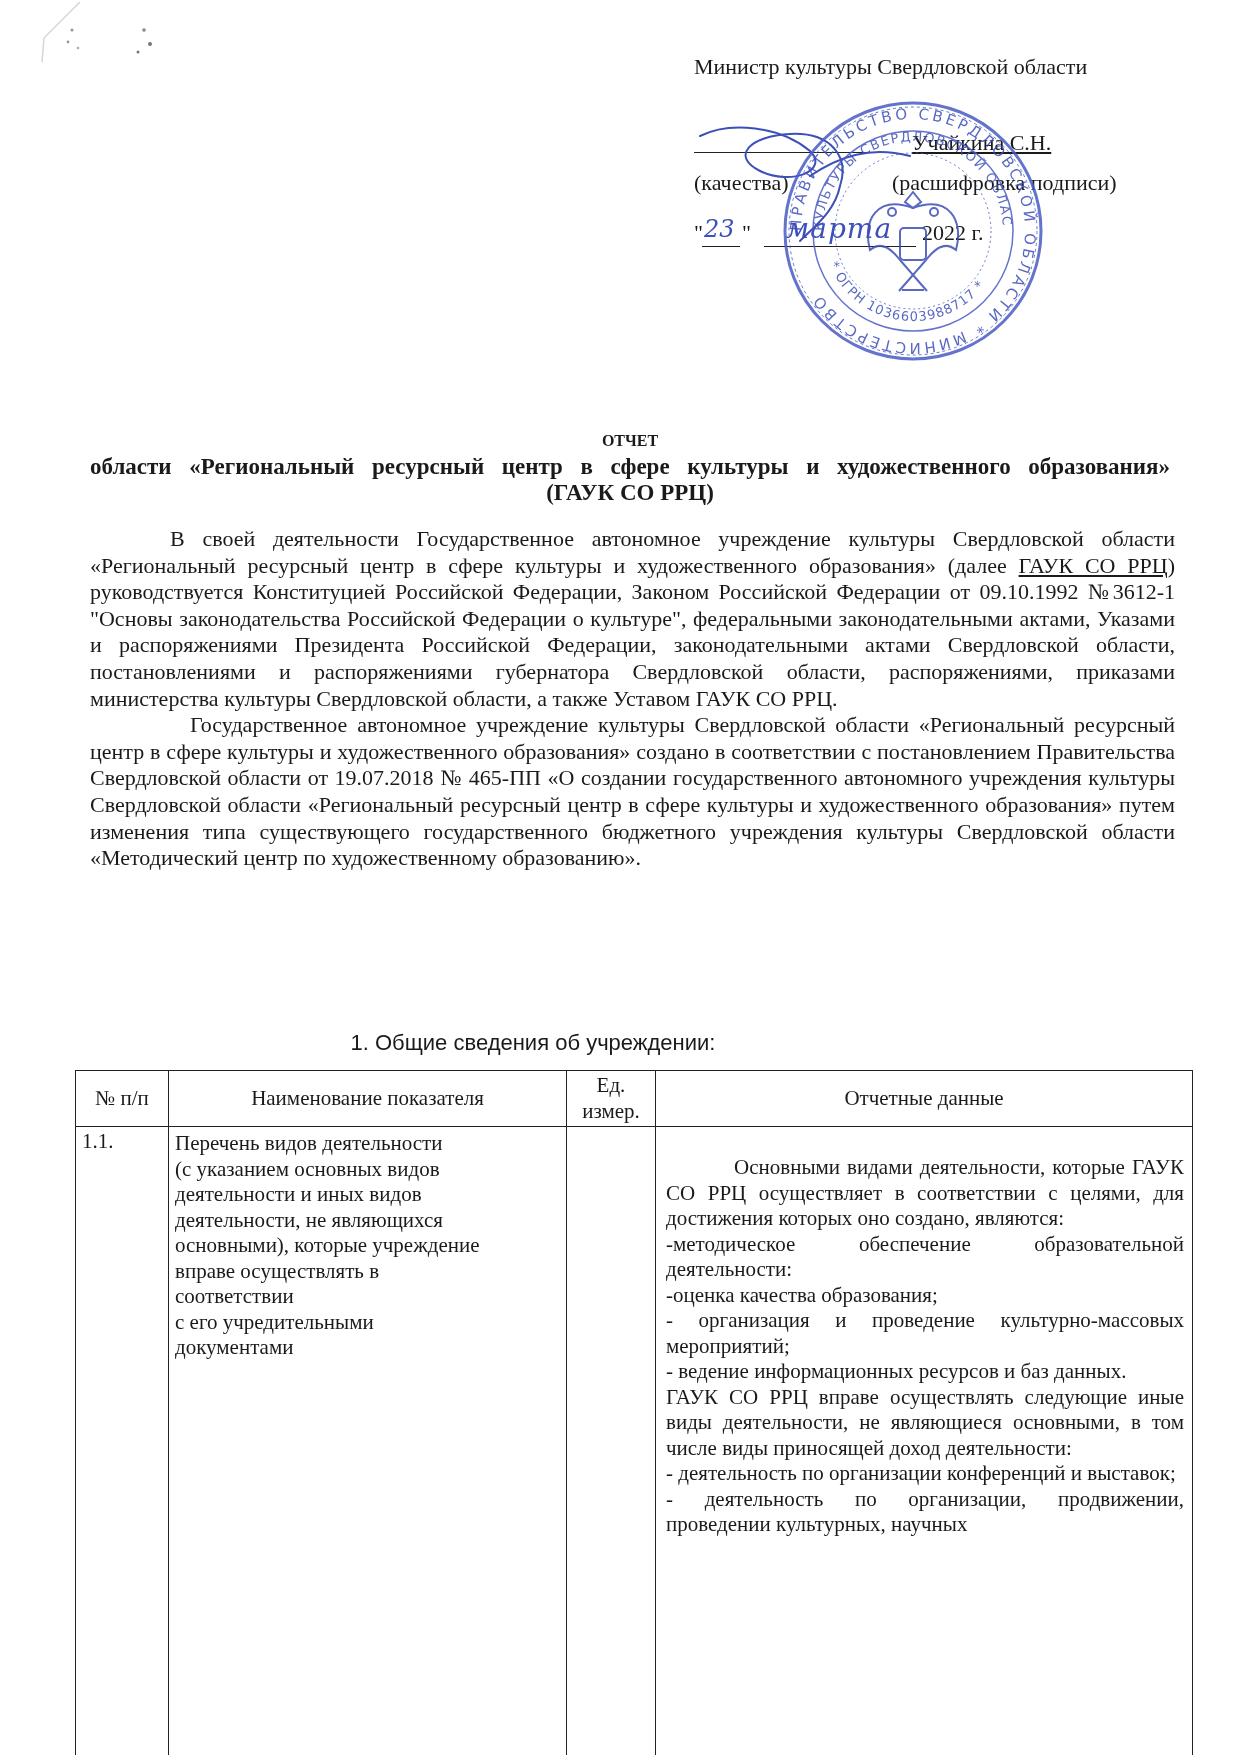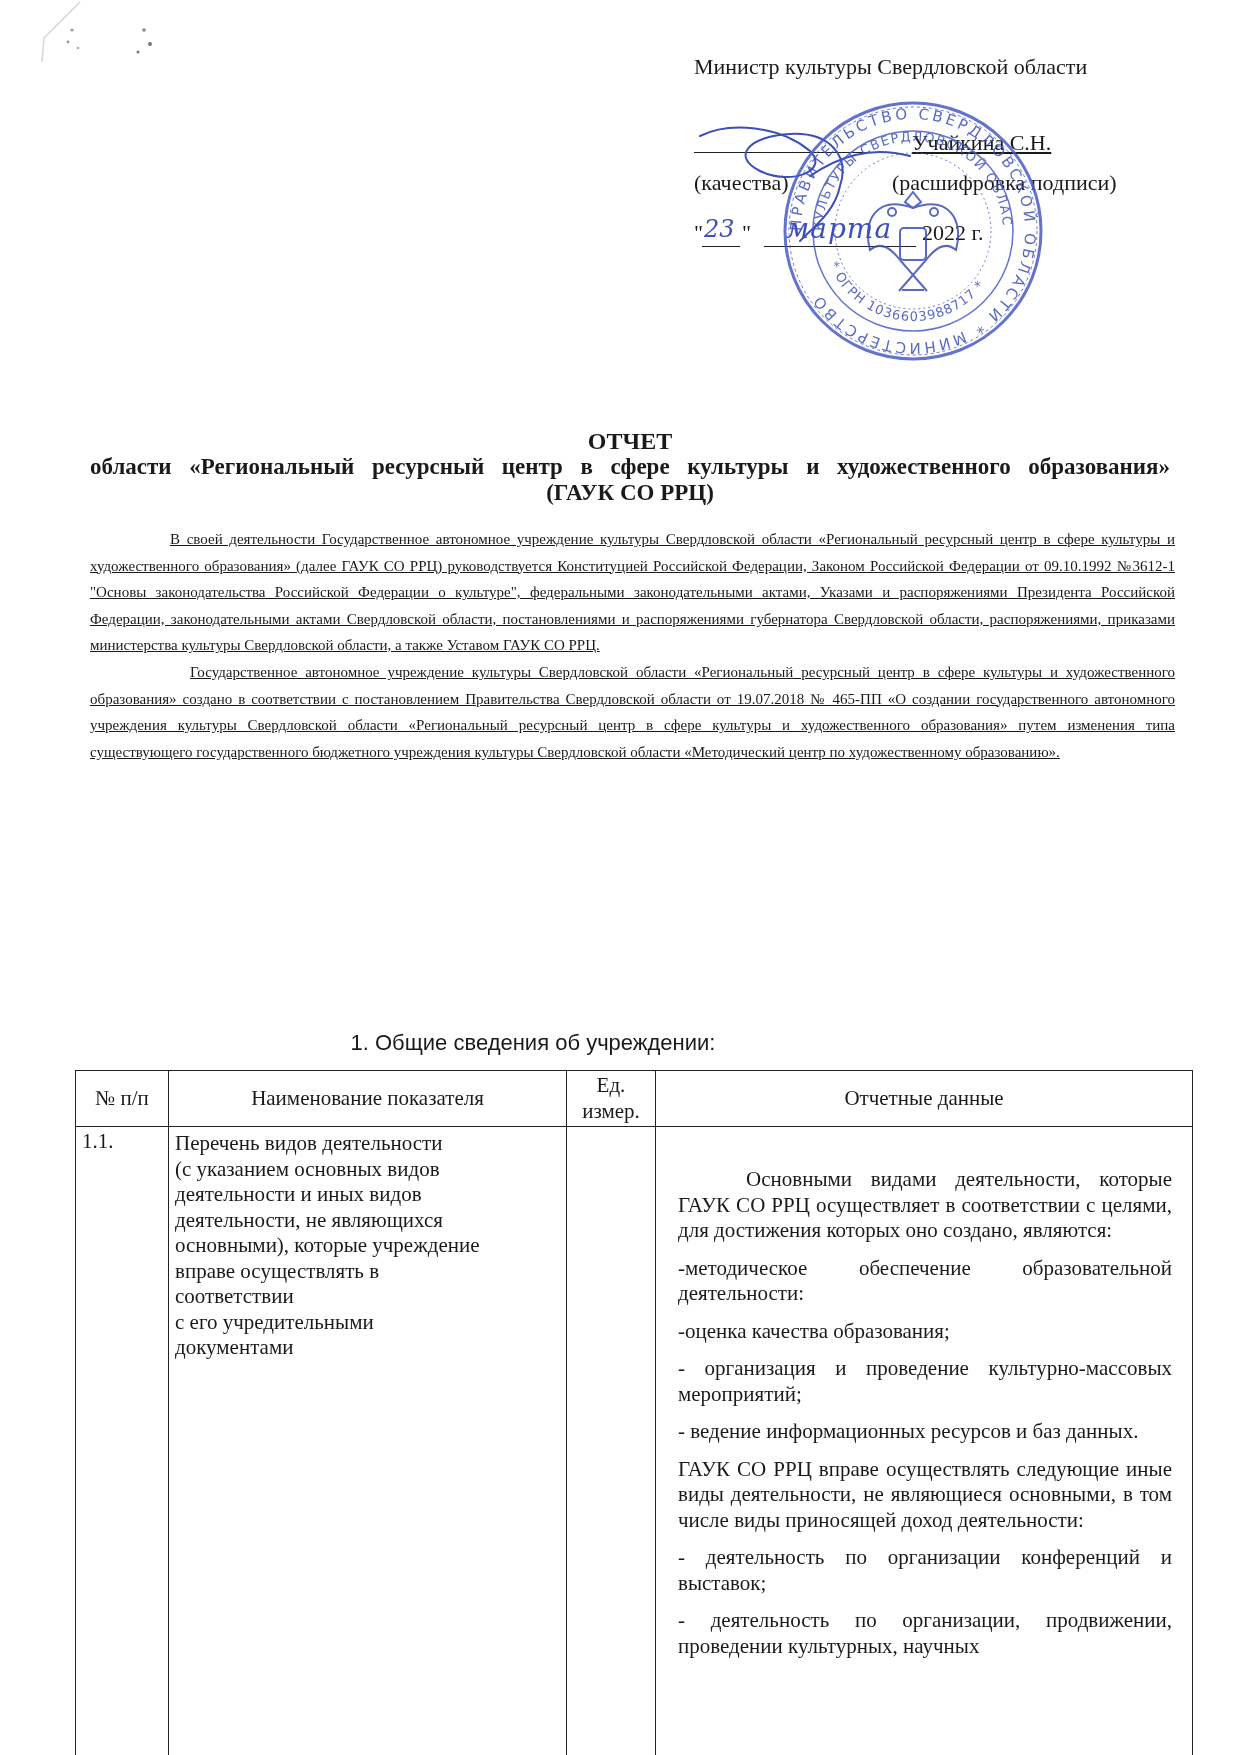--- a/index.html
+++ b/index.html
@@ -28,42 +28,42 @@
     .approval .day-line { position: absolute; left: 8px; top: 28px; width: 38px; border-bottom: 1.5px solid #222; }
     .approval .month { position: absolute; left: 92px; top: -4px; font-family: "DejaVu Serif", serif; font-style: italic; color: #3d4fb8; font-size: 28px; letter-spacing: 1px; }
     .approval .month-line { position: absolute; left: 70px; top: 28px; width: 152px; border-bottom: 1.5px solid #222; }
     .approval .year { position: absolute; left: 228px; top: 0; }
 
     .signature { position: absolute; left: 690px; top: 116px; width: 230px; height: 150px; pointer-events: none; }
     .stamp { position: absolute; left: 782px; top: 100px; width: 262px; height: 262px; pointer-events: none; opacity: 0.85; }
 
     
     .title { position: absolute; left: 90px; top: 428px; width: 1080px; text-align: center; font-weight: bold; font-size: 23px; line-height: 26px; }
-    .title .t1 { font-size: 24px; }
+    .title .t1 { font-size: 16px; }
     .title .t2 { text-align: justify; text-align-last: justify; padding-left: 54px; }
     .title .t3 { text-align: justify; text-align-last: justify; }
 
     
-    .body-text { position: absolute; left: 90px; top: 526px; width: 1085px; font-size: 15px; line-height: 26.6px; text-align: justify; text-decoration: underline; }
+    .body-text { position: absolute; left: 90px; top: 526px; width: 1085px; font-size: 22px; line-height: 26.6px; text-align: justify; }
     .body-text p { margin: 0; text-indent: 80px; }
     .body-text p + p { text-indent: 100px; }
     .underline { text-decoration: underline; }
 
     
     .section-heading { position: absolute; left: 0; width: 1066px; top: 1030px; text-align: center; font-size: 22px; font-family: "Liberation Sans", "DejaVu Sans", sans-serif; }
 
     
     .report-table { position: absolute; left: 75px; top: 1070px; width: 1118px; border-collapse: collapse; font-size: 21px; line-height: 25.5px; }
     .report-table th, .report-table td { border: 1.5px solid #222; vertical-align: top; padding: 2px 6px; }
     .report-table th { font-weight: normal; vertical-align: middle; text-align: center; }
     .report-table .c-num { width: 80px; }
     .report-table .c-name { width: 385px; }
     .report-table .c-unit { width: 76px; }
     .report-table td.data { text-align: justify; padding: 28px 8px 0 10px; }
-    .report-table td.data p { margin: 12px; }
+    .report-table td.data p { margin: 0; }
     .report-table td.data p.indent { text-indent: 68px; }
     .report-table td.name { padding-top: 4px; }
     .report-table tbody tr { height: 640px; }
   </style>
 </head>
 <body>
 
 <div class="page">
 
   <svg class="scan-mark" viewBox="0 0 180 60">

